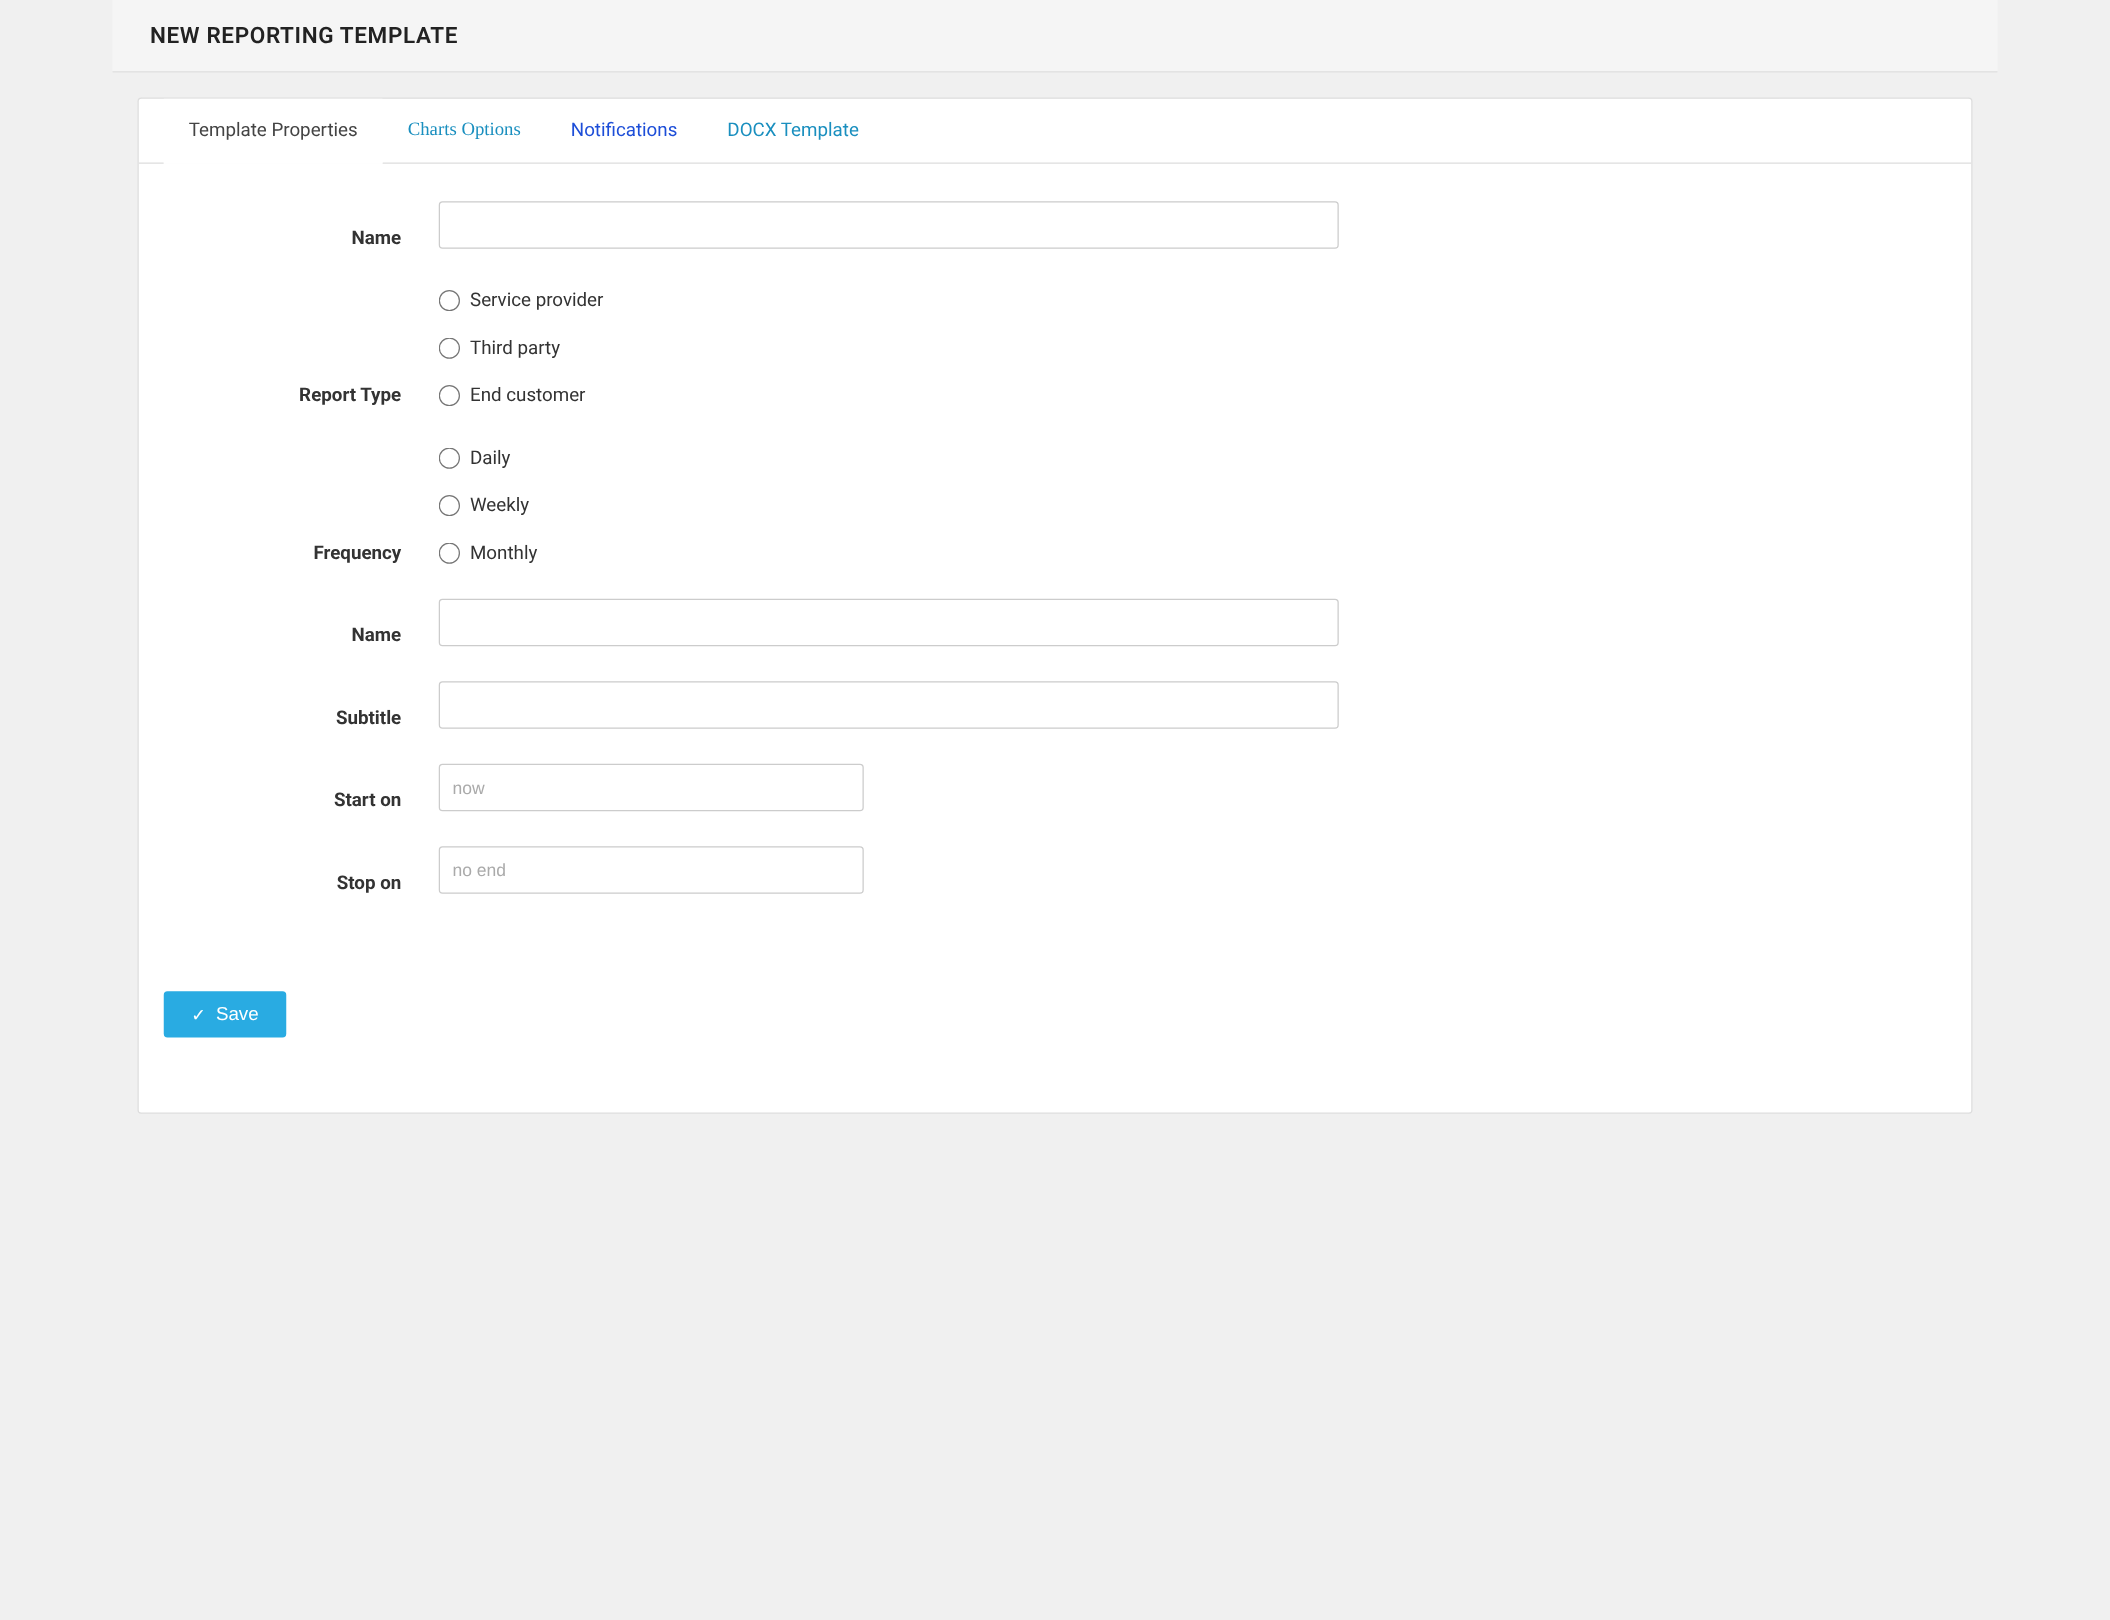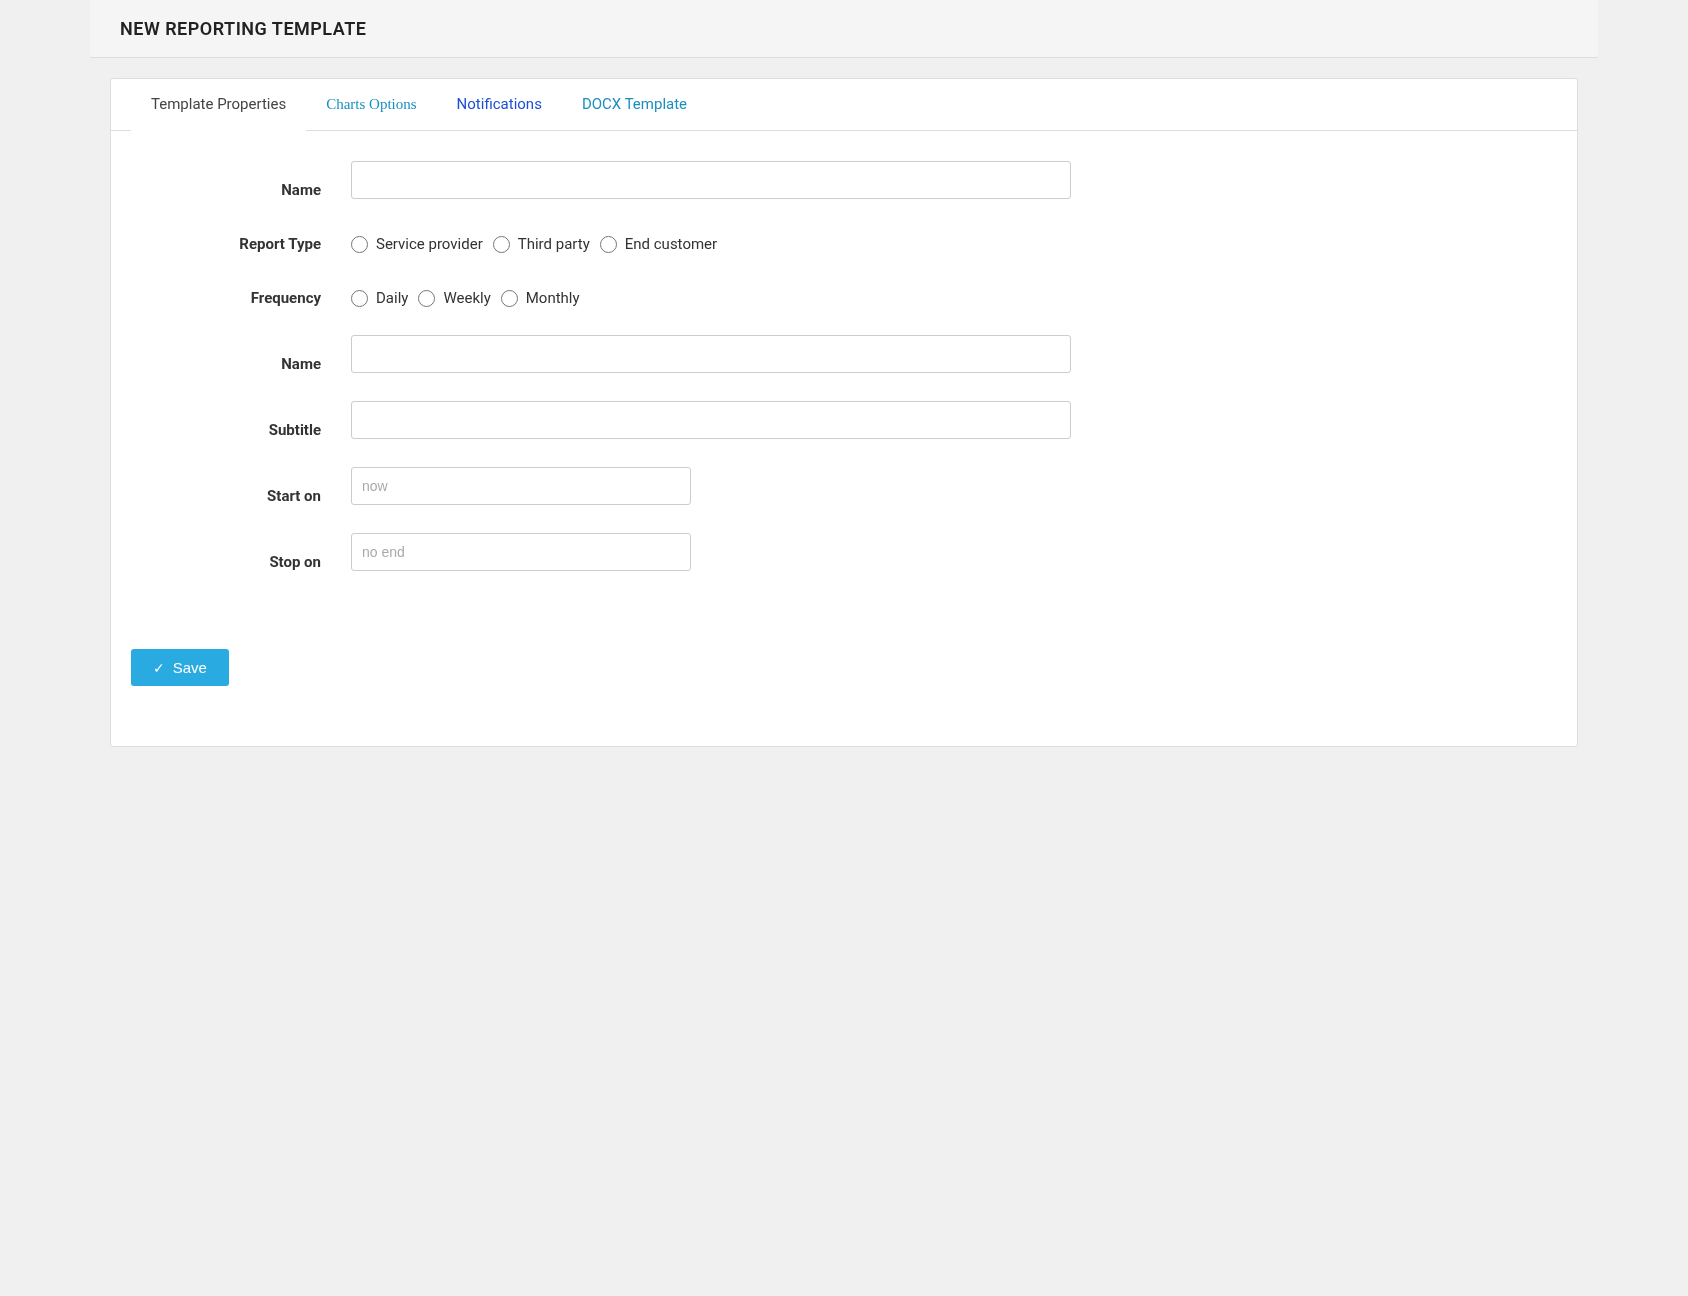--- a/index.html
+++ b/index.html
@@ -120,22 +120,22 @@
     .checkbox-input {
       width: 16px;
       height: 16px;
       cursor: pointer;
       border: 1px solid #aaa;
       border-radius: 2px;
     }
 
     .radio-group {
       display: flex;
-      flex-direction: row;
-      gap: 10px;
+      flex-direction: column;
+      gap: 20px;
       padding-top: 4px;
     }
 
     .radio-item {
       display: flex;
       align-items: center;
       gap: 8px;
       font-size: 15px;
       color: #333;
       cursor: pointer;

